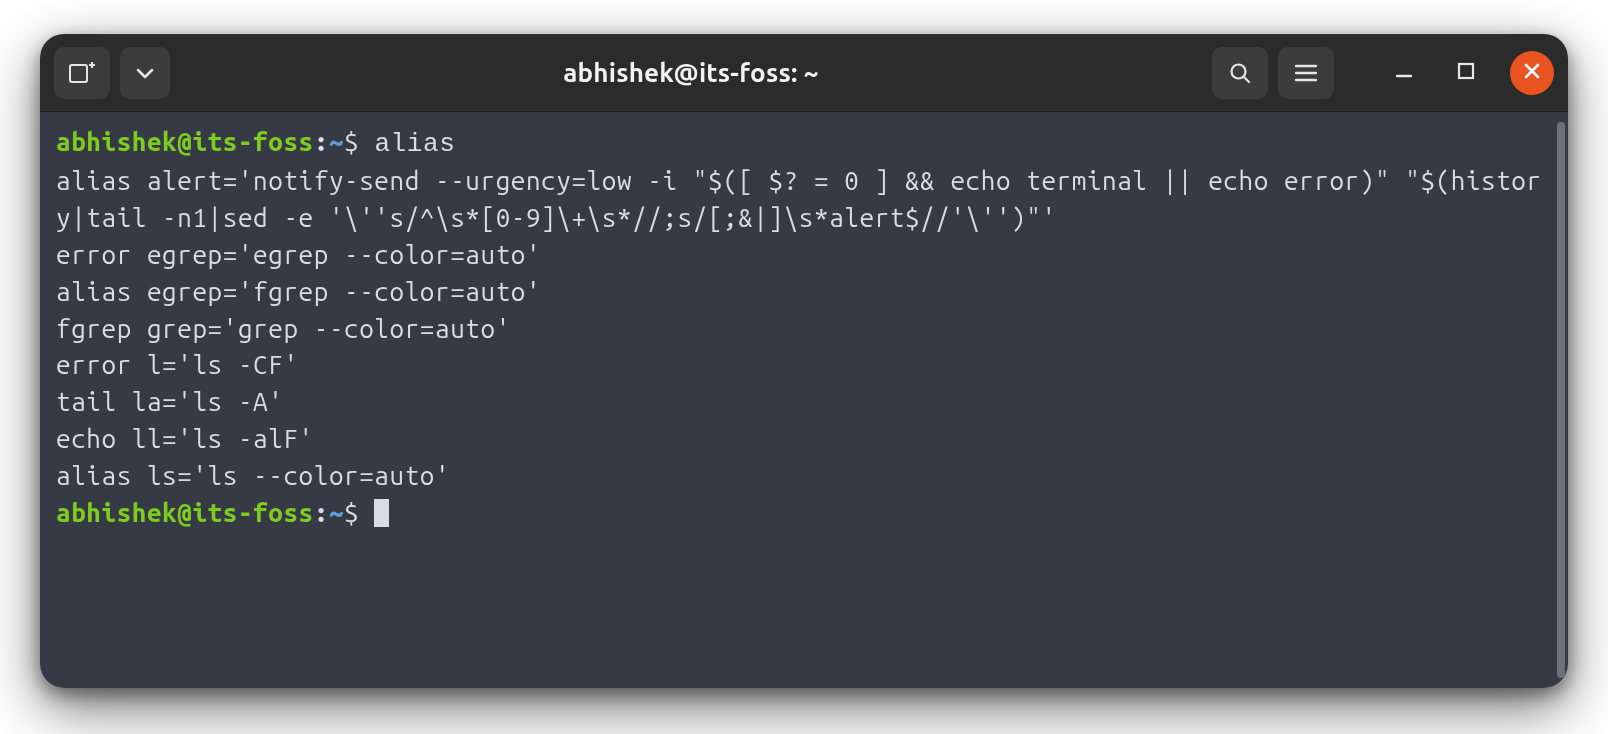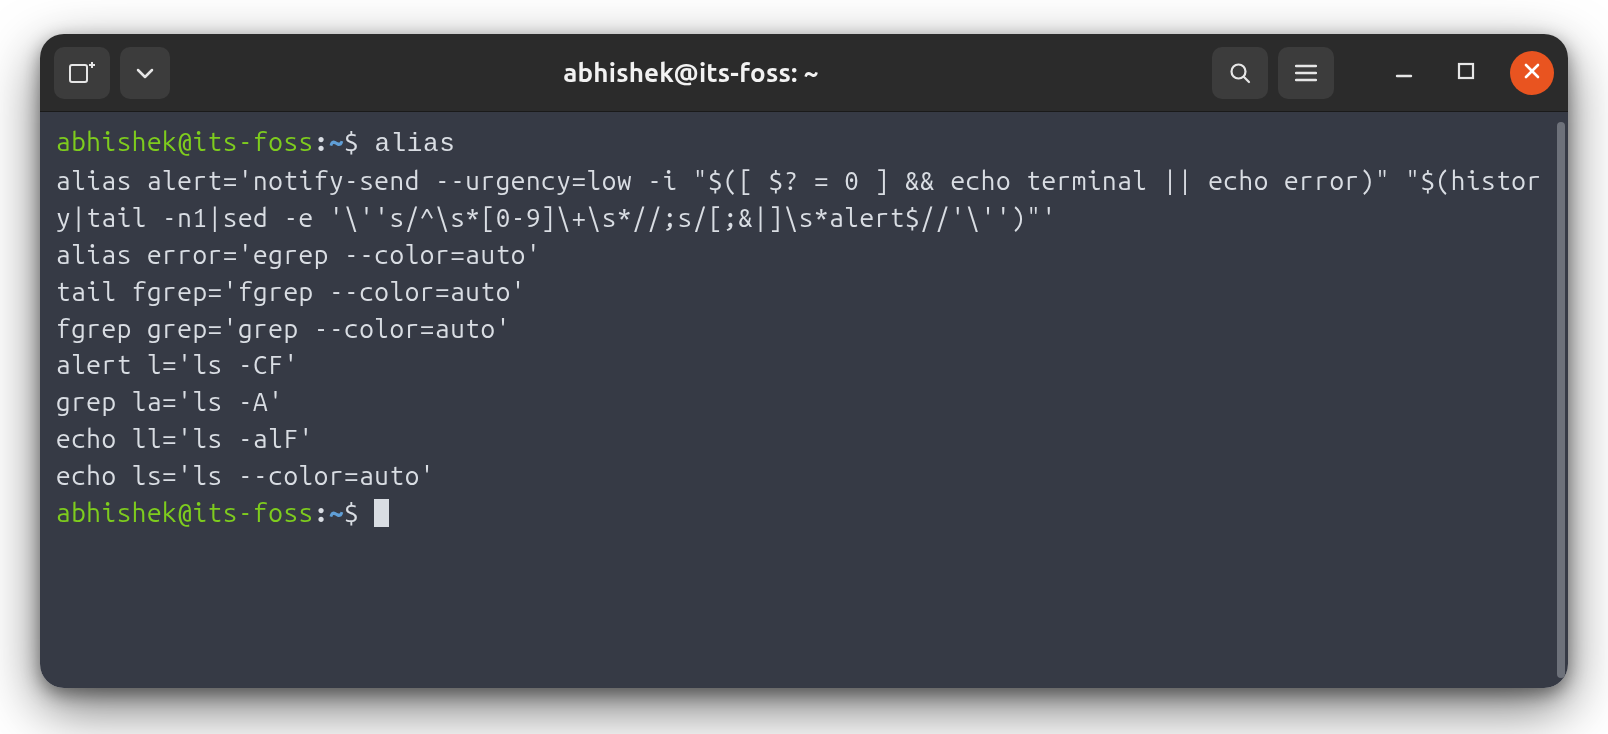--- a/index.html
+++ b/index.html
@@ -102,21 +102,21 @@
   }
   .scrollbar-thumb {
     position: absolute;
     top: 10px;
     bottom: 10px;
     left: 3px;
     right: 3px;
     background: #6d717a;
     border-radius: 4px;
   }
-  .prompt-user { color: #7ecc1e; font-weight: 400; }
+  .prompt-user { color: #7ecc1e; font-weight: 700; }
   .prompt-colon { color: #d9dde3; font-weight: 700; }
   .prompt-path { color: #5f9ed6; font-weight: 700; }
   .prompt-dollar { color: #d9dde3; }
   .cmd { color: #d9dde3; font-family: Liberation Mono, monospace; }
   .cursor-block {
     display: inline-block;
     width: 0.58em;
     height: 1.05em;
     background: #d9dde3;
     vertical-align: text-bottom;
@@ -195,27 +195,27 @@
           <line x1="14" y1="2" x2="2" y2="14"></line>
         </svg>
       </span>
     </div>
 
   </div>
 
   <div class="term-area">
     <div class="term-content"><span class="prompt-user">abhishek@its-foss</span><span class="prompt-colon">:</span><span class="prompt-path">~</span><span class="prompt-dollar">$ </span><span class="cmd">alias</span>
 <span>alias alert='notify-send --urgency=low -i "$([ $? = 0 ] &amp;&amp; echo terminal || echo error)" "$(history|tail -n1|sed -e '\''s/^\s*[0-9]\+\s*//;s/[;&amp;|]\s*alert$//'\'')"'</span>
-<span>alias error='egrep --color=auto'</span>
-<span>tail fgrep='fgrep --color=auto'</span>
+<span>error egrep='egrep --color=auto'</span>
+<span>alias egrep='fgrep --color=auto'</span>
 <span>fgrep grep='grep --color=auto'</span>
-<span>alert l='ls -CF'</span>
-<span>grep la='ls -A'</span>
+<span>error l='ls -CF'</span>
+<span>tail la='ls -A'</span>
 <span>echo ll='ls -alF'</span>
-<span>echo ls='ls --color=auto'</span>
+<span>alias ls='ls --color=auto'</span>
 <span class="prompt-user">abhishek@its-foss</span><span class="prompt-colon">:</span><span class="prompt-path">~</span><span class="prompt-dollar">$ </span><span class="cursor-block"></span></div>
 
     <div class="scrollbar">
       <div class="scrollbar-thumb"></div>
     </div>
   </div>
 
 </div>
 
 </body></html>

